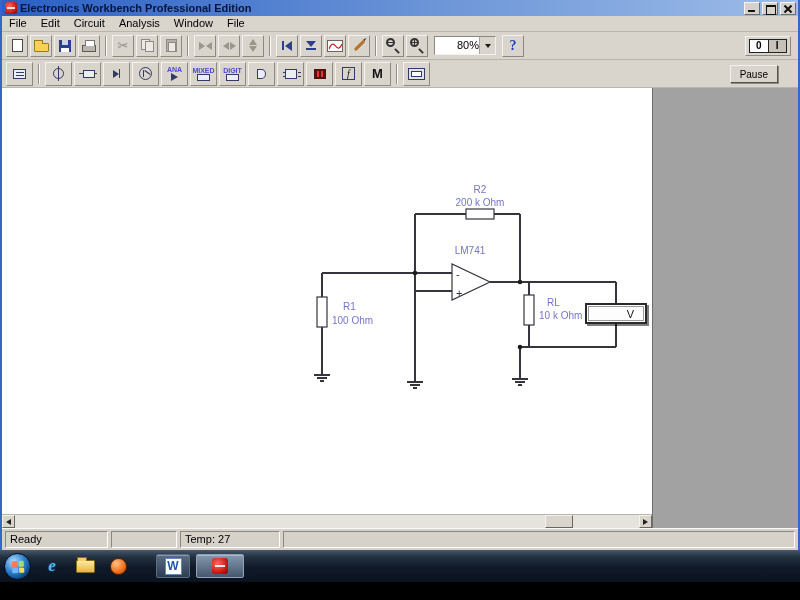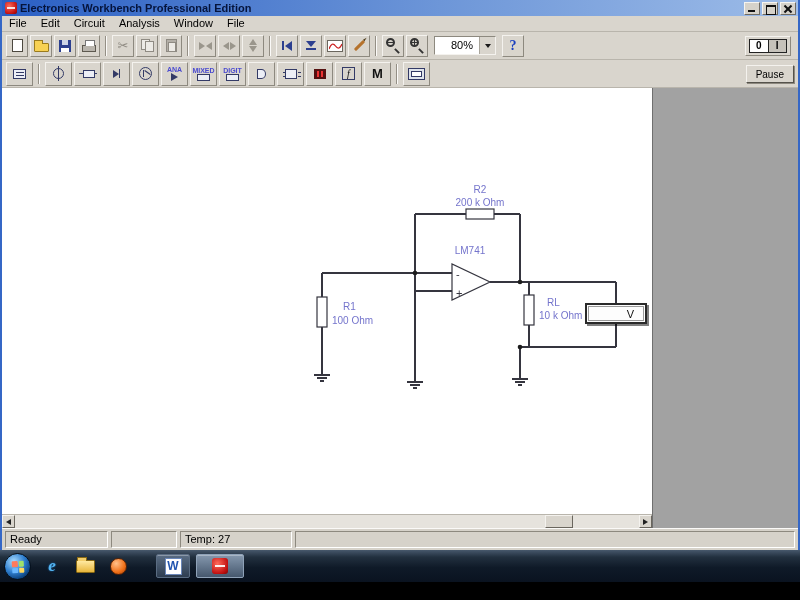--- a/index.html
+++ b/index.html
@@ -62,21 +62,21 @@
   .ic-darr .bar{width:10px;height:2px;background:#2c3f8f}
   .ic-wave{width:16px;height:12px;background:#fff;border:1px solid #6a665e;display:flex;align-items:center;justify-content:center}
   .ic-pen{width:13px;height:3px;background:#b5722c;border-radius:1px;transform:rotate(-45deg);position:relative}
   .ic-pen::after{content:"";position:absolute;right:-4px;top:0;border-style:solid;border-width:1.5px 0 1.5px 4px;border-color:transparent transparent transparent #4c3a18}
   .ic-zoom{position:relative;width:15px;height:15px}
   .ic-zoom .lens{position:absolute;left:0;top:0;width:9px;height:9px;border:2px solid #333;border-radius:50%}
   .ic-zoom .handle{position:absolute;right:1px;bottom:1px;width:6px;height:2px;background:#333;transform:rotate(45deg)}
   .ic-zoom .minus{position:absolute;left:2px;top:4px;width:5px;height:1px;background:#333}
   .ic-zoom .plusv{position:absolute;left:4px;top:2px;width:1px;height:5px;background:#333}
   .combo{display:flex;width:62px;height:19px;border:1px solid;border-color:#8d897f #f4f2ee #f4f2ee #8d897f;background:#fff;margin:0 5px}
-  .combo-text{flex:1;font-size:11px;padding:2px 0 0 16px}
+  .combo-text{flex:1;font-size:11px;padding:2px 0 0 22px}
   .combo-btn{width:16px;background:#d9d5cd;border-left:1px solid #a8a49a;display:flex;align-items:center;justify-content:center}
   .tri-dk{border-width:4px 3.5px 0 3.5px;border-color:#1a1a1a transparent transparent transparent}
   .help-q{color:#1a3fbf;font-weight:bold;font-size:14px;font-family:"Liberation Serif",serif}
   .power{margin-left:auto;margin-right:4px;width:46px;height:20px;background:#d9d5cd;border:1px solid;border-color:#f4f2ee #8d897f #8d897f #f4f2ee;display:flex;align-items:center;justify-content:center}
   .power-inner{display:flex;width:38px;height:14px;border:1px solid #222;background:#fff}
   .power-cell{flex:1;font-size:10px;font-weight:bold;text-align:center;line-height:12px}
   .power-on{background:#c6c2ba;border-left:1px solid #222}
 
   
   .tinylabel{font-size:7px;line-height:7px;color:#4a4ad0;font-weight:bold}
@@ -98,21 +98,21 @@
   .pi-chip{width:13px;height:7px;background:#eceef6;border:1px solid #333a66}
   .pi-gate{width:9px;height:10px;border:1px solid #333a66;border-radius:0 50% 50% 0/0 50% 50% 0;background:#eceef6}
   .pi-ff{width:12px;height:10px;border:1px solid #333a66;background:#eceef6;position:relative}
   .pi-ff::after{content:"";position:absolute;left:-3px;top:2px;width:3px;height:1px;background:#333a66;box-shadow:0 4px 0 #333a66,15px 0 0 #333a66,15px 4px 0 #333a66}
   .pi-ind{width:12px;height:10px;background:#551111;position:relative}
   .pi-ind::after{content:"";position:absolute;left:3px;top:2px;width:2px;height:6px;background:#ee3333;box-shadow:4px 0 0 #ee3333}
   .pi-ctrl{width:13px;height:13px;border:1px solid #333a66;display:flex;align-items:center;justify-content:center;font-family:"Liberation Serif",serif;font-style:italic;font-size:10px;color:#111}
   .pi-misc{font-weight:bold;font-size:13px;color:#111;line-height:13px}
   .pi-inst{width:17px;height:12px;border:1px solid #333a66;background:#dfe4ec;display:flex;align-items:center;justify-content:center}
   .pi-inst .scr{width:11px;height:6px;background:#fff;border:1px solid #333a66}
-  .pausebtn{margin-left:auto;margin-right:1px;height:18px;padding:1px 9px 0;font-size:10px;background:#d9d5cd;border:1px solid;border-color:#f4f2ee #55524b #55524b #f4f2ee;box-shadow:1px 1px 0 #8d897f}
+  .pausebtn{margin-left:auto;margin-right:17px;height:18px;padding:1px 9px 0;font-size:10px;background:#d9d5cd;border:1px solid;border-color:#f4f2ee #55524b #55524b #f4f2ee;box-shadow:1px 1px 0 #8d897f}
 
   
   .docbar{height:18px;flex:0 0 18px;background:#c9c5bd;border-bottom:1px solid #8f8b81;display:flex;align-items:center;padding-left:6px;font-size:11px}
 
   
   .workspace{height:426px;flex:0 0 426px;display:flex}
   .canvas{width:650px;flex:0 0 650px;background:#fff;position:relative;overflow:hidden}
   .side-gray{width:146px;flex:0 0 146px;background:#a2a2a2;border-left:1px solid #6f6f6f}
   .circuit-svg{position:absolute;left:0;top:0}
   .clabel{position:absolute;color:#7474cc;font-size:10px;white-space:nowrap}
@@ -126,21 +126,21 @@
   .hs-btn{position:absolute;top:0;width:13px;height:13px;background:#d9d5cd;border:1px solid;border-color:#f4f2ee #6a665e #6a665e #f4f2ee;display:flex;align-items:center;justify-content:center}
   .hs-left{left:0}.hs-right{right:0}
   .tri-l4{border-width:3.5px 5px 3.5px 0;border-color:transparent #222 transparent transparent}
   .tri-r4{border-width:3.5px 0 3.5px 5px;border-color:transparent transparent transparent #222}
   .hs-thumb{position:absolute;left:543px;top:0;width:28px;height:13px;background:#d9d5cd;border:1px solid;border-color:#f4f2ee #6a665e #6a665e #f4f2ee}
   .hs-gray{width:146px;flex:0 0 146px;background:#a2a2a2;border-left:1px solid #6f6f6f}
 
   
   .statusbar{height:22px;flex:0 0 22px;background:#d6d2ca;display:flex;align-items:center;padding:0 3px;border-top:1px solid #fbfaf8}
   .sp{height:17px;background:#d6d2ca;border:1px solid;border-color:#8d897f #fff #fff #8d897f;font-size:11px;line-height:15px;padding:0 4px;margin-right:3px}
-  .sp1{width:103px}.sp2{width:66px}.sp3{width:112px}.sp4{flex:1;margin-right:0}
+  .sp1{width:103px}.sp2{width:66px}.sp3{width:100px}.sp4{flex:1;margin-right:0}
 
   
   .taskbar{height:32px;flex:0 0 32px;background:linear-gradient(#47586c,#22303f 22%,#0f1a28 55%,#0a1320);display:flex;align-items:center;padding:0 4px;position:relative}
   .orb{width:27px;height:27px;border-radius:50%;background:radial-gradient(circle at 35% 30%,#aadcff,#2f7fd0 45%,#0a3e77 78%,#062746);border:1px solid #04101d;position:relative;flex:0 0 auto}
   .orb .flag{position:absolute;left:7px;top:7px;width:12px;height:12px;display:grid;grid-template-columns:1fr 1fr;grid-template-rows:1fr 1fr;gap:1px;transform:rotate(-4deg)}
   .orb .flag i{border-radius:1px}
   .orb .f1{background:#ff7a5c}.orb .f2{background:#9fe06a}.orb .f3{background:#6ab8ff}.orb .f4{background:#ffd95c}
   .qicon{width:24px;height:24px;display:flex;align-items:center;justify-content:center;margin-left:9px;flex:0 0 auto}
   .ie-e{color:#54b4f0;font-size:17px;font-weight:bold;font-style:italic;font-family:"Liberation Serif",serif;text-shadow:0 0 2px #1a6ab0}
   .tfolder{position:relative;width:19px;height:13px;background:linear-gradient(#ffe9a0,#e8b63c);border:1px solid #8a6a14;border-radius:1px}

